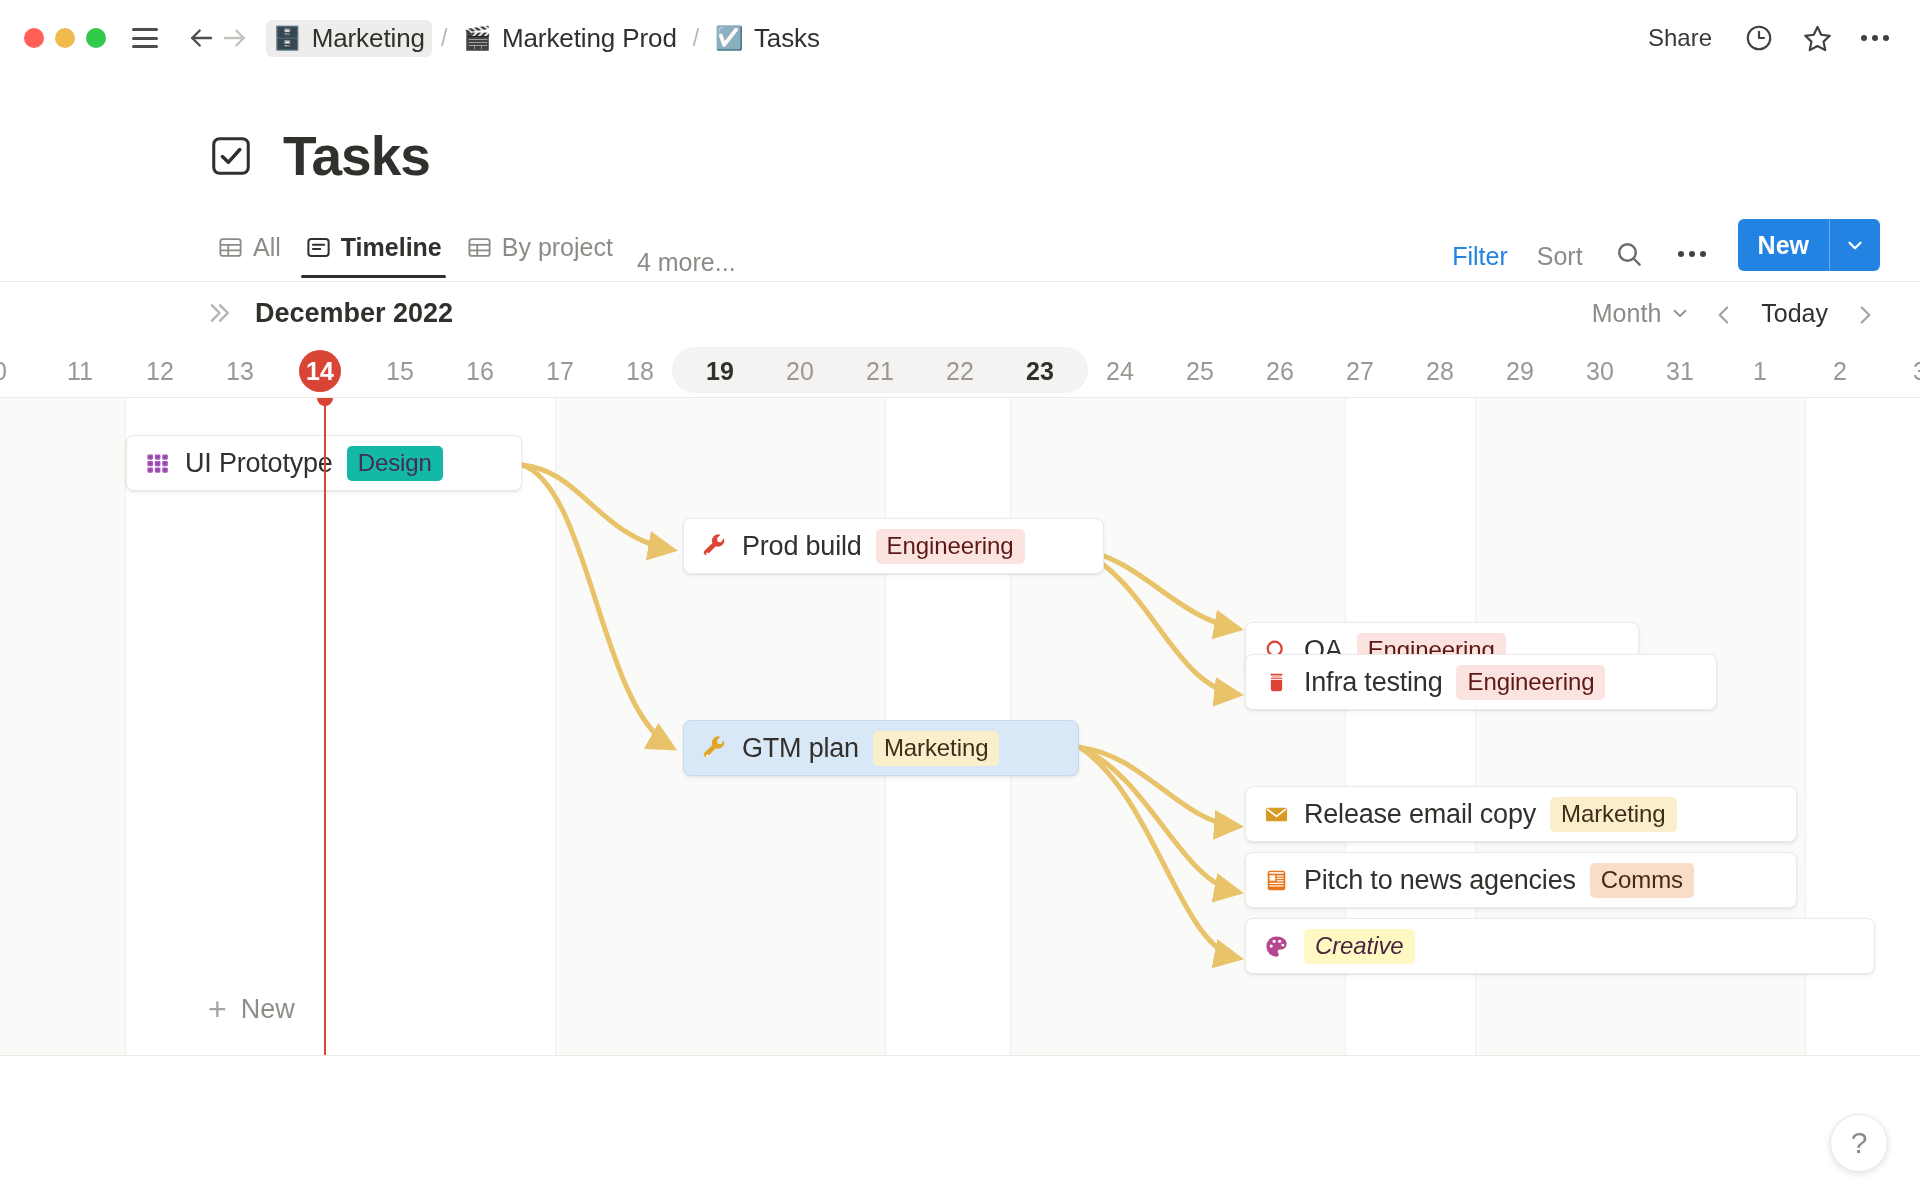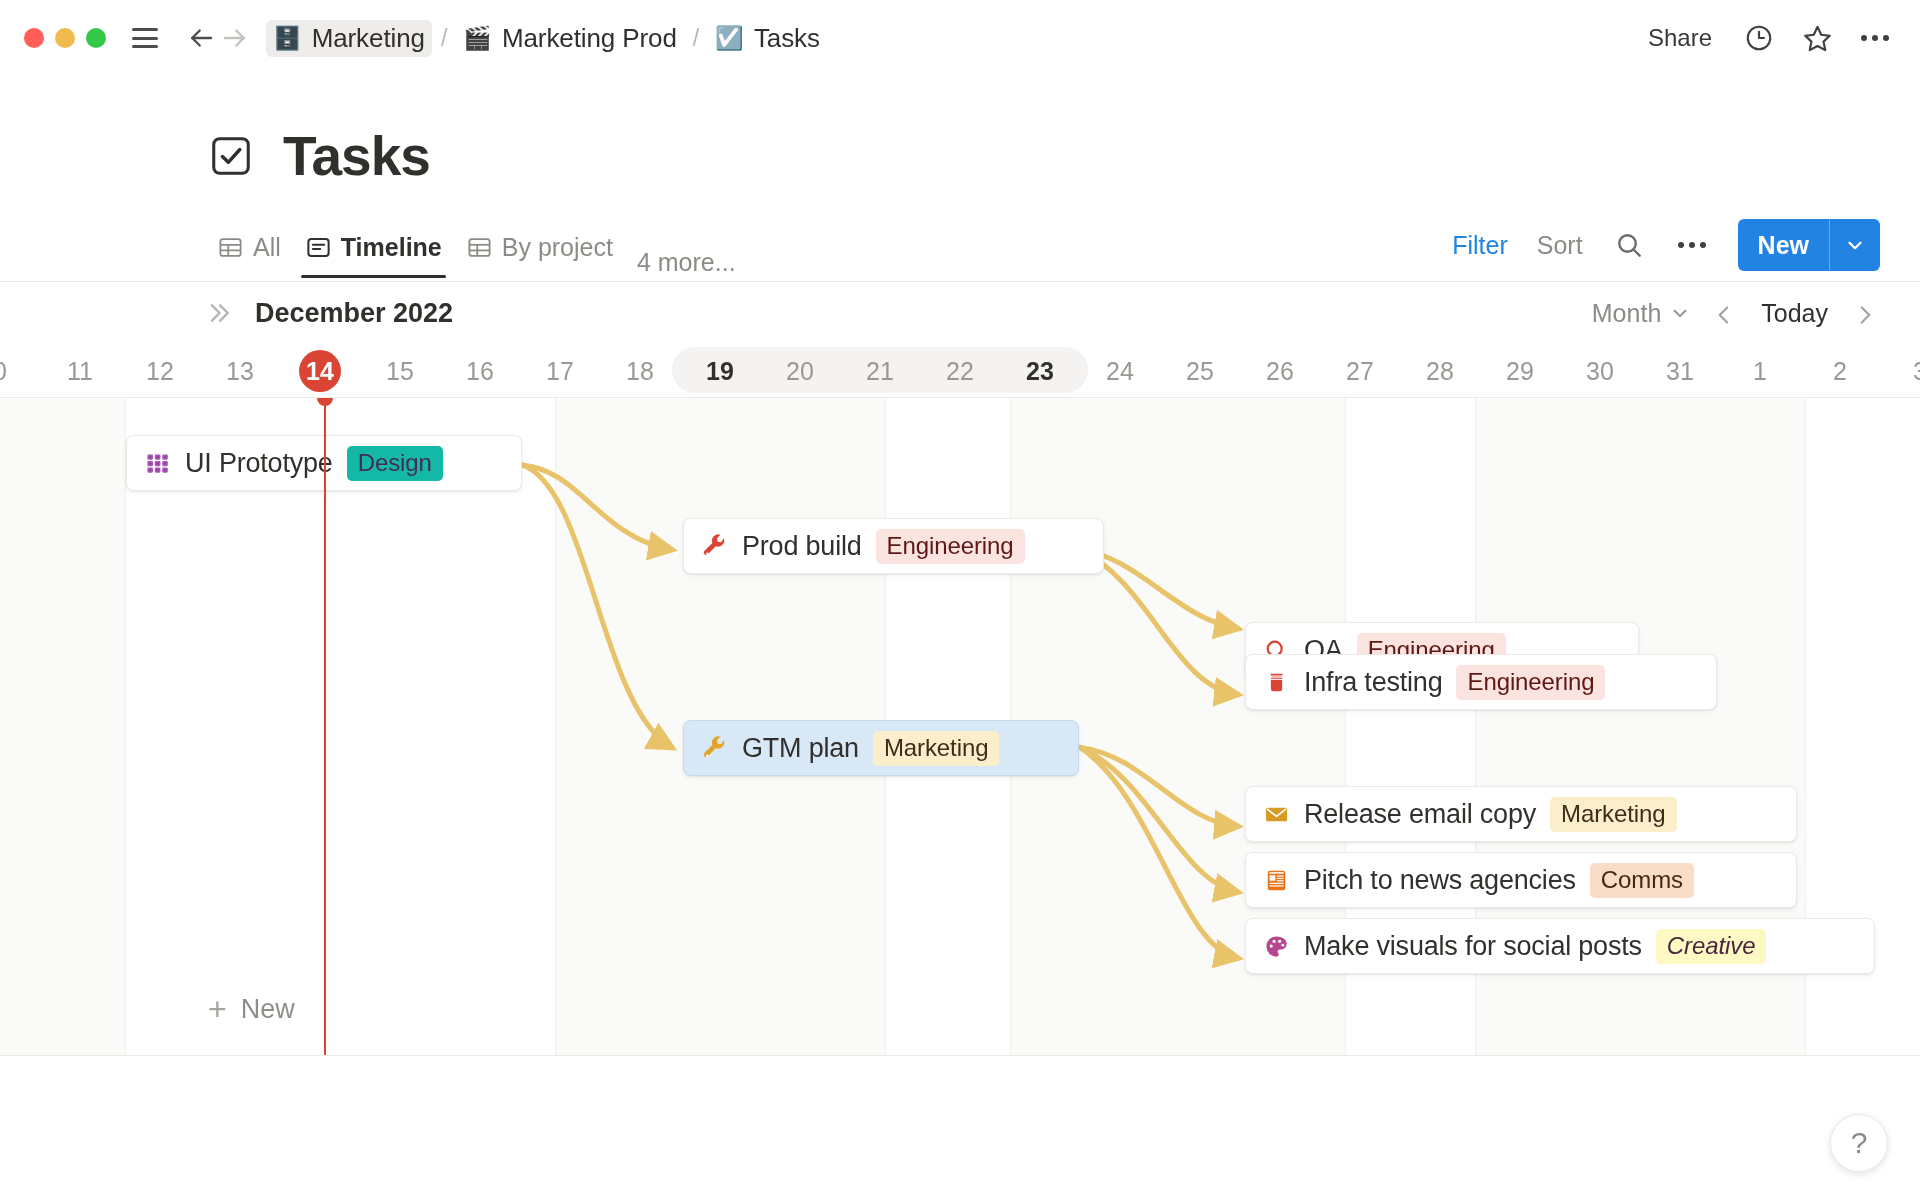--- a/index.html
+++ b/index.html
@@ -81,21 +81,21 @@
   }
   .tab .tab-txt { position: relative; top: -4px; }
   .tab .tab-ico { position: relative; top: -4px; display: flex; }
   .tab.selected { color: #32302c; font-weight: 600; }
   .tab.selected::after {
     content: ""; position: absolute; left: 8px; right: 8px; bottom: 0;
     height: 3px; background: #32302c; border-radius: 2px;
   }
   .tab-more { padding: 0 12px; font-size: 25px; color: #8d8b85; cursor: pointer; position: relative; top: -4px; }
 
-  .vb-right { margin-left: auto; display: flex; align-items: center; gap: 29px; padding-bottom: 10px; }
+  .vb-right { margin-left: auto; display: flex; align-items: flex-end; gap: 29px; padding-bottom: 10px; }
   .vb-link { font-size: 25px; color: #8d8b85; cursor: pointer; }
   .vb-link.accent { color: #2383e2; }
   .newbtn {
     display: flex; align-items: stretch; background: #2383e2; border-radius: 6px;
     height: 52px; overflow: hidden; cursor: pointer;
   }
   .newbtn .lbl { display: flex; align-items: center; padding: 0 20px; color: #fff; font-size: 25px; font-weight: 600; }
   .newbtn .div { width: 1px; background: rgba(255,255,255,.34); }
   .newbtn .cv { display: flex; align-items: center; padding: 0 14px; }
 
@@ -602,21 +602,20 @@
     <div class="card" style="left:1245px; top:520px; width:630px;">
       <span class="card-ico">
         <svg width="27" height="27" viewBox="0 0 24 24">
           <path d="M12 3a9 9 0 0 0 0 18c1.2 0 2-.8 2-1.9 0-.5-.2-.9-.5-1.3-.3-.3-.5-.7-.5-1.2 0-1 .9-1.9 2-1.9h2.2A5.8 5.8 0 0 0 21 9C21 5.7 17 3 12 3z" fill="#b5478f"></path>
           <circle cx="7.3" cy="11.6" r="1.4" fill="#fff"></circle>
           <circle cx="9.9" cy="7.4" r="1.4" fill="#fff"></circle>
           <circle cx="14.8" cy="7.3" r="1.4" fill="#fff"></circle>
           <circle cx="17.6" cy="10.8" r="1.3" fill="#fff"></circle>
         </svg>
       </span>
-      <span class="card-title">Make visuals for social posts</span>
       <span class="tag creative">Creative</span>
     </div>
 
     <div class="newrow" style="left:208px; top:595px;">
       <span class="plus">+</span>
       <span>New</span>
     </div>
   </div>
 
   <div id="footer"></div>

